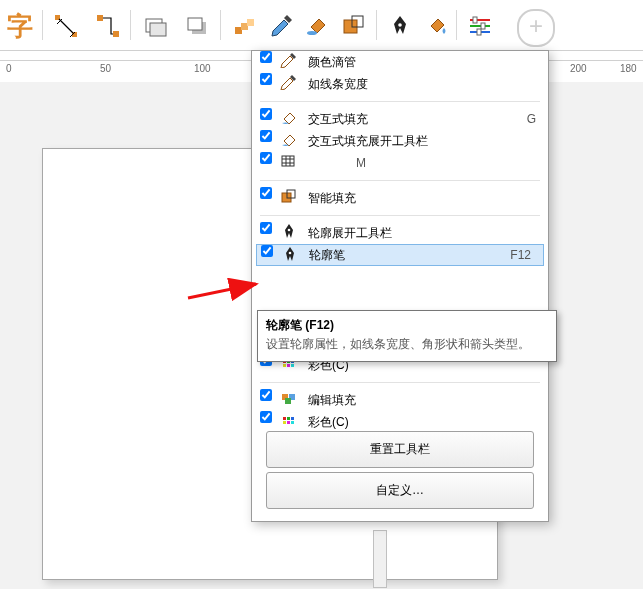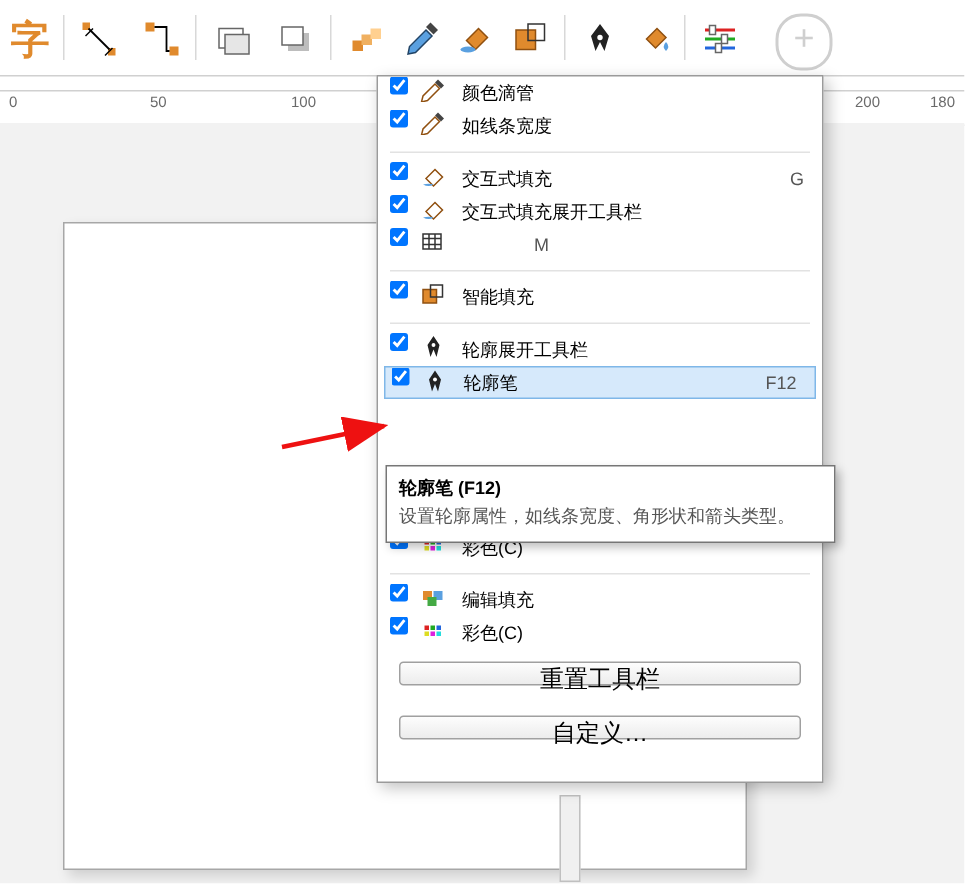--- a/index.html
+++ b/index.html
@@ -25,21 +25,21 @@
   .frow .lbl{flex:1 1 auto;white-space:nowrap;overflow:hidden}
   .frow .sc{width:58px;text-align:right;color:#555;padding-right:12px}
   .frow.hi{background:#d6e9fb;border:1px solid #7fb7e8;margin:0 4px;padding-left:4px;height:20px;line-height:20px}
   .frow.ob{position:relative}
   
   .tooltip{position:absolute;left:257px;top:310px;width:282px;background:#fff;border:1px solid #767676;box-shadow:3px 3px 6px rgba(0,0,0,.25);padding:6px 8px 8px 8px;z-index:50}
   .tooltip .tt-title{font-weight:bold;margin-bottom:2px}
   .tooltip .tt-body{color:#555;line-height:1.45}
   
   .btnbar{position:absolute;left:0;bottom:0;width:100%;padding:6px 0 8px 0}
-  .btnbar button{display:block;width:268px;margin:20px auto;height:16px;background:linear-gradient(#fdfdfd,#ececec);border:1px solid #a0a0a0;border-radius:3px;font-size:16px}
+  .btnbar button{display:block;width:268px;margin:4px auto;height:37px;background:linear-gradient(#fdfdfd,#ececec);border:1px solid #a0a0a0;border-radius:3px;font-size:12px}
   
   .arrow{position:absolute;left:186px;top:278px;pointer-events:none;z-index:60}
   
   .wm{position:absolute;left:355px;top:200px;font-size:46px;color:#e9e9e9;transform:rotate(-22deg);font-weight:bold;letter-spacing:6px;pointer-events:none}
   
   .plus{position:absolute;right:88px;top:9px;width:34px;height:34px;border:2px solid #cfcfcf;border-radius:17px;color:#cfcfcf;font-size:24px;line-height:30px;text-align:center}
 </style>
 </head>
 <body>
 

